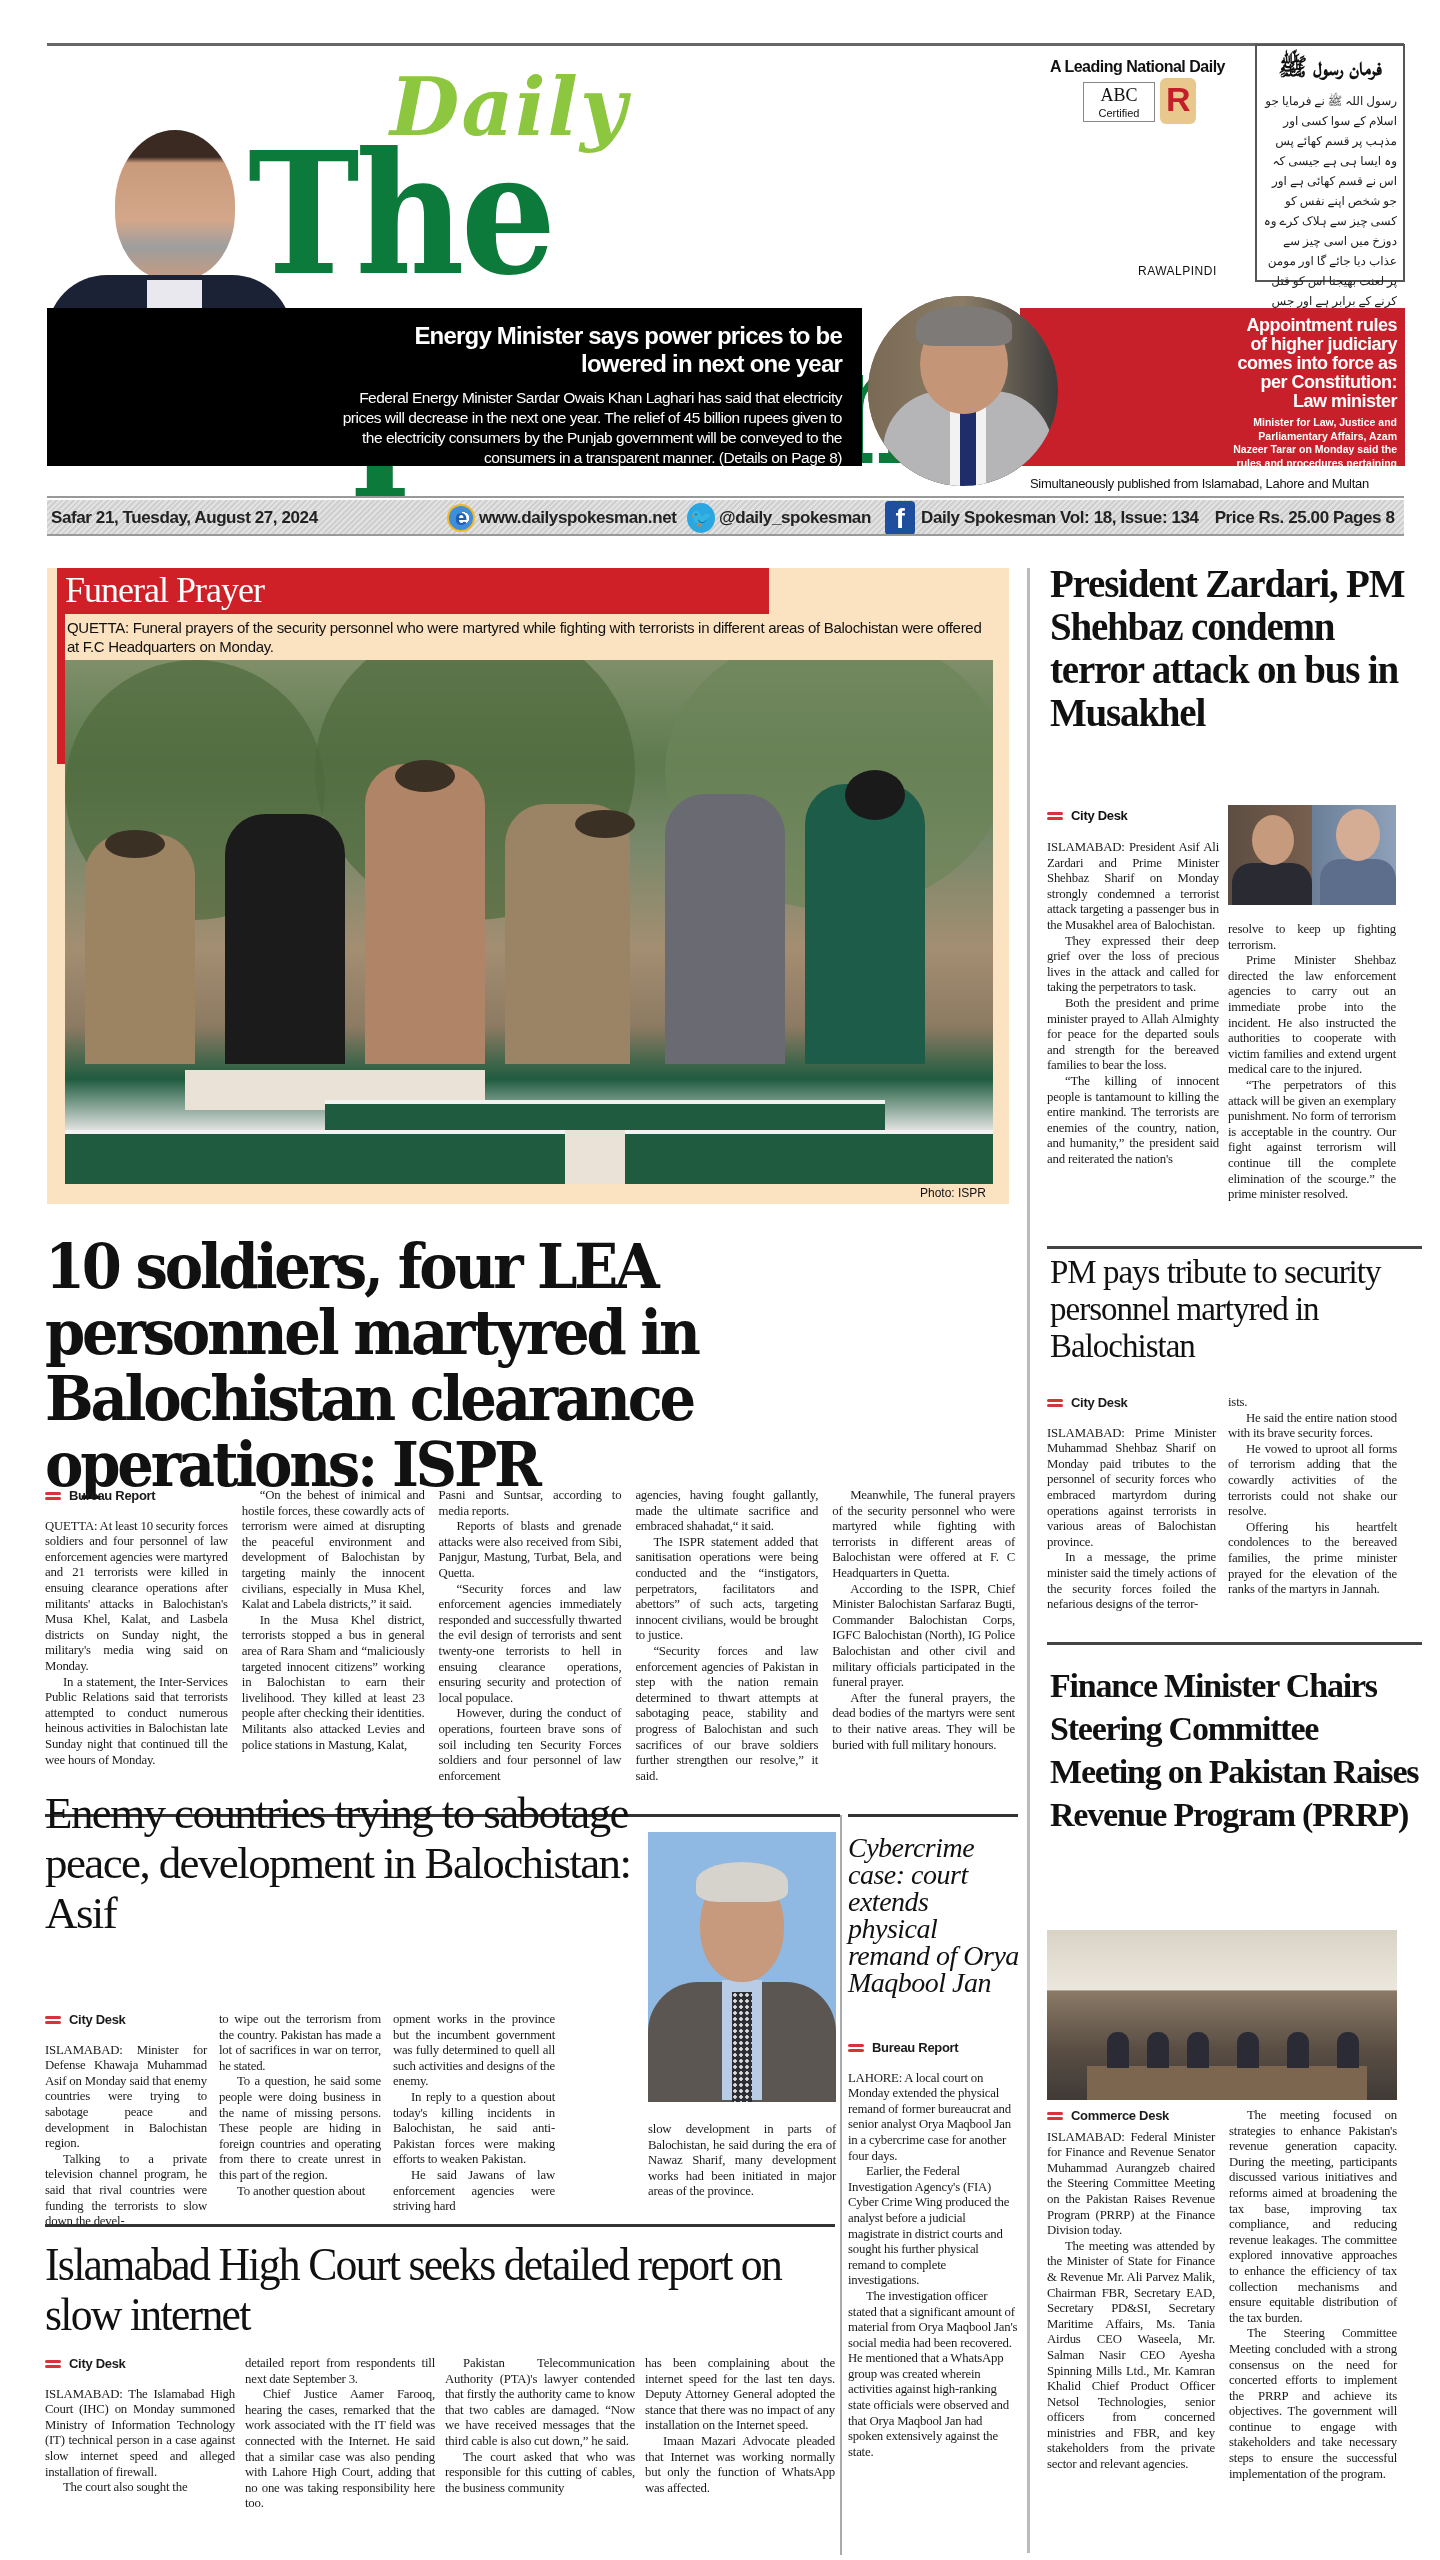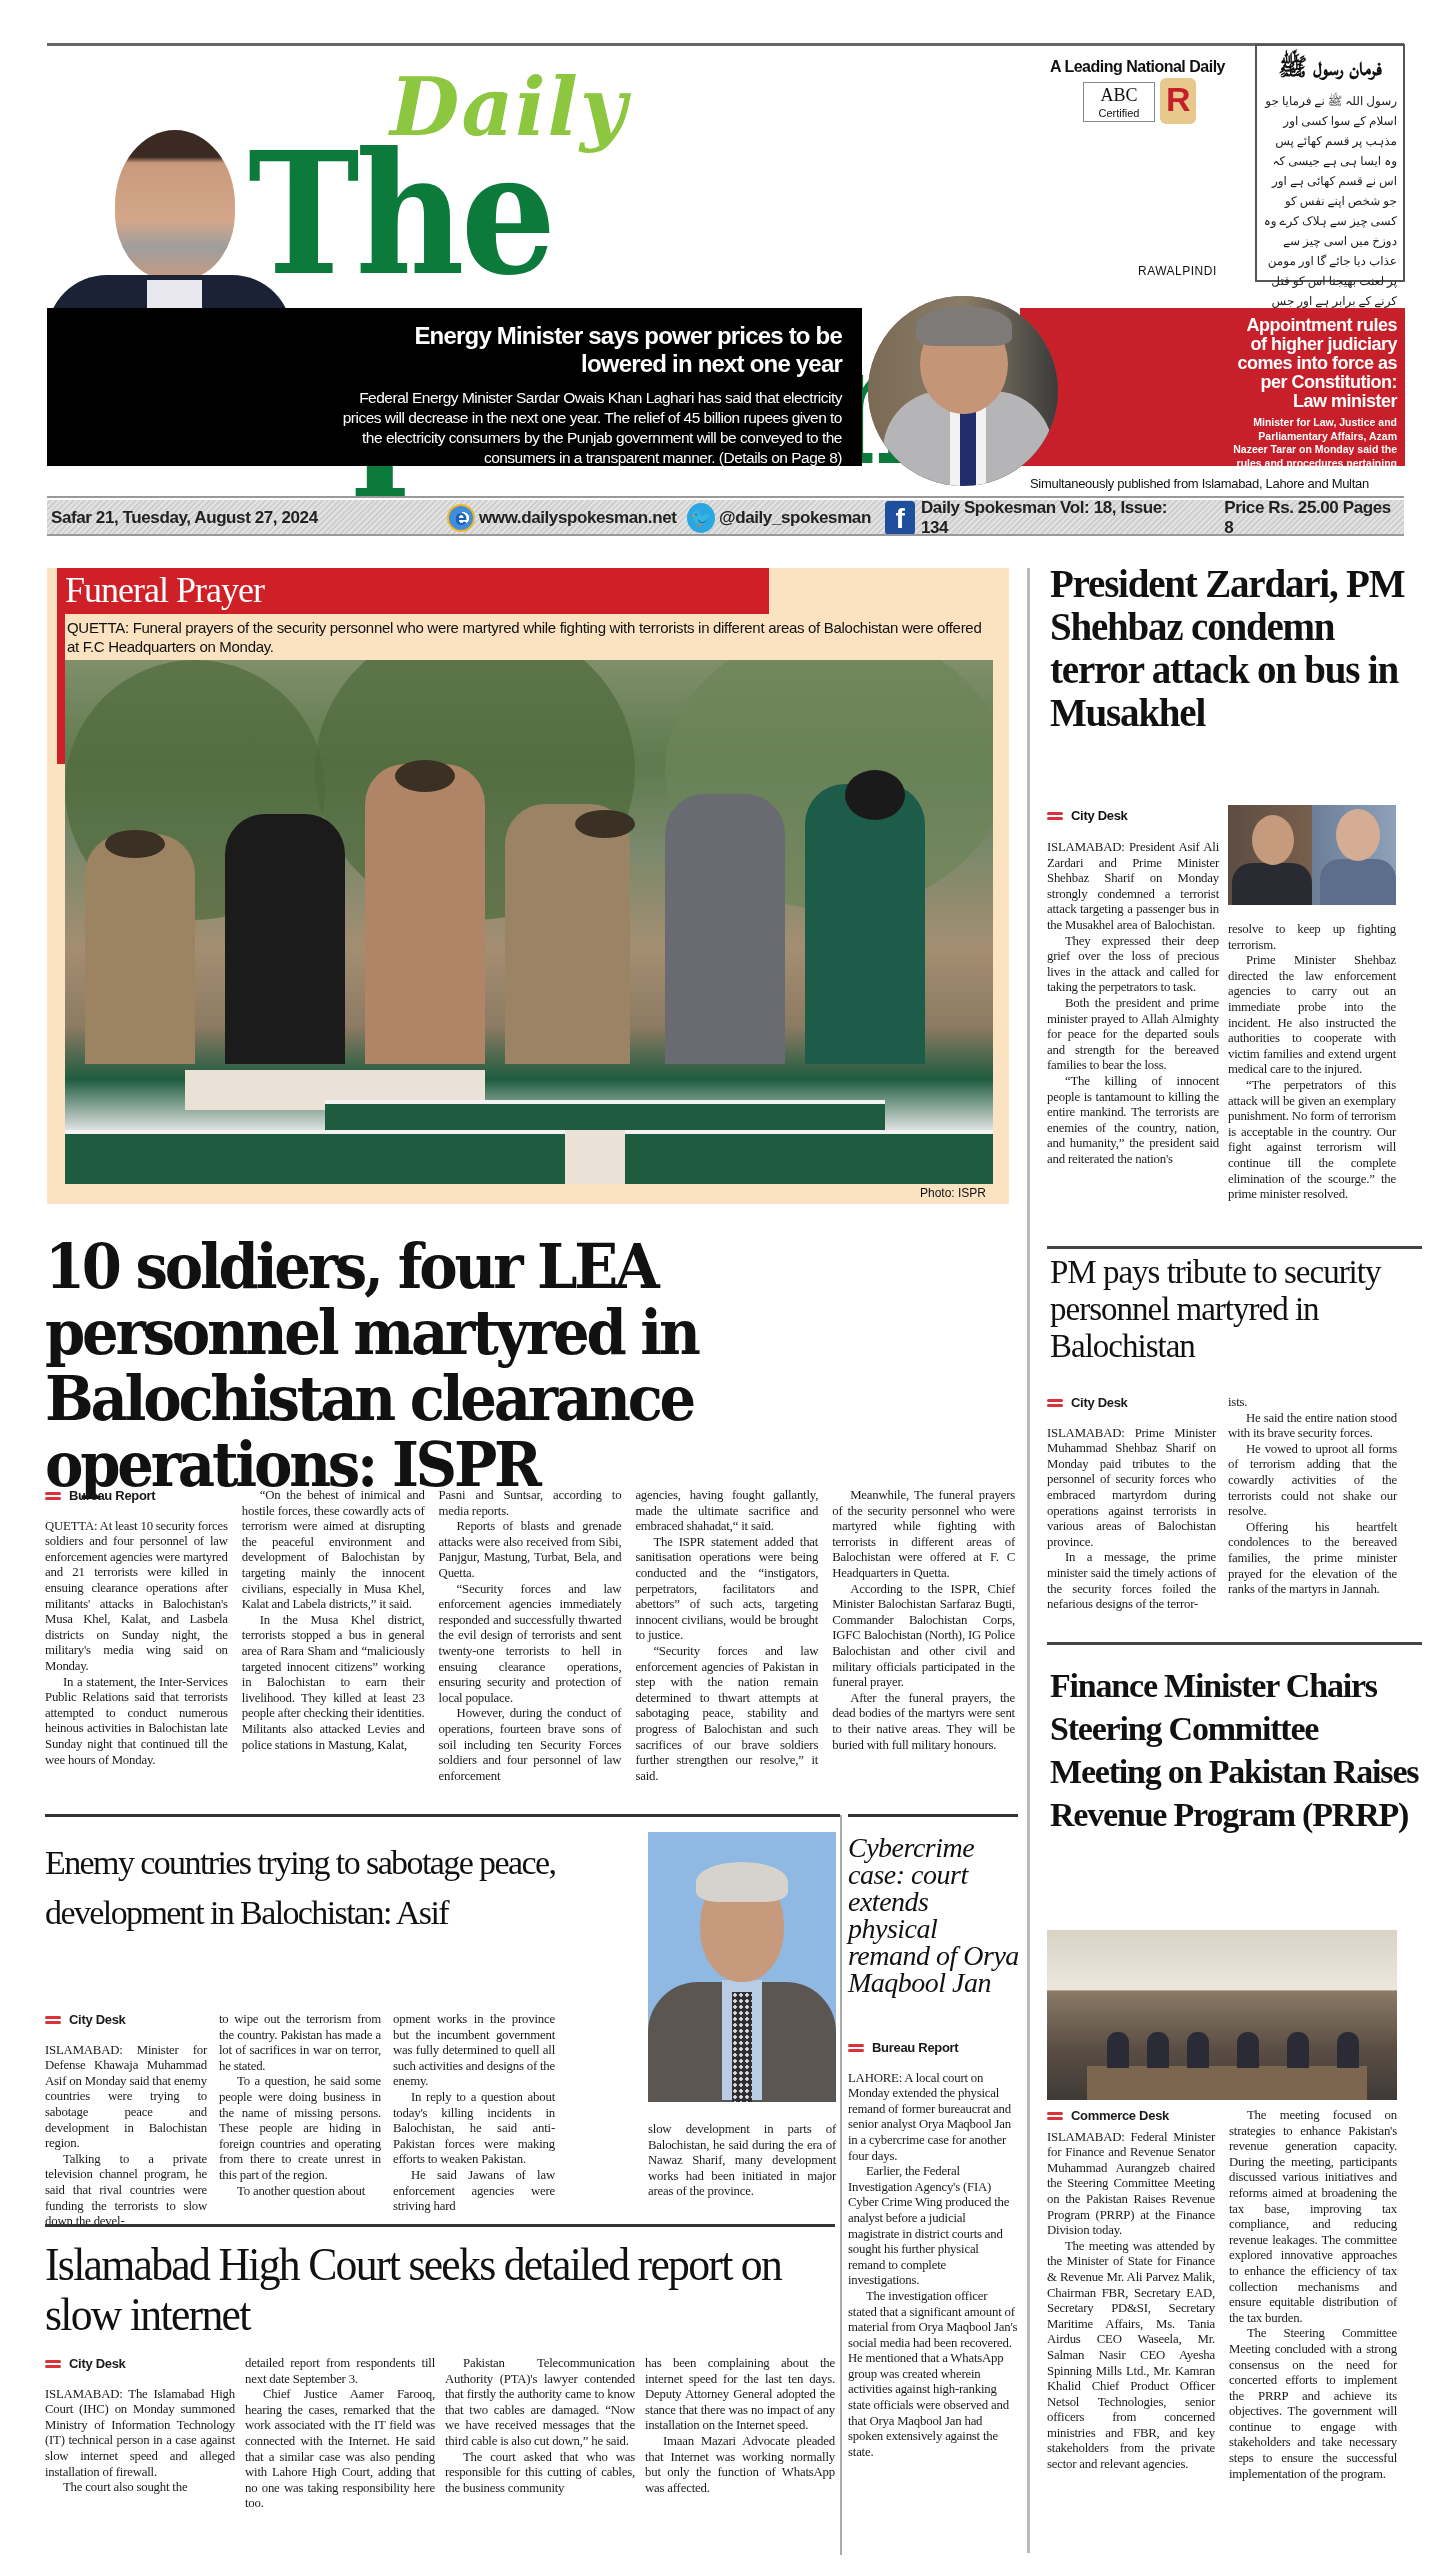--- a/index.html
+++ b/index.html
@@ -85,21 +85,21 @@
 .rc-photo1 .b1{position:absolute;left:4px;top:58px;width:80px;height:50px;background:#2a2a32;border-radius:20px 20px 0 0}
 .rc-photo1 .b2{position:absolute;left:92px;top:54px;width:76px;height:50px;background:#5c6e8c;border-radius:20px 20px 0 0}
 .rc-rule{width:375px;height:3px;background:#444}
 .rc-head2{left:1050px;top:1254px;width:370px;font-size:33px;line-height:37px;letter-spacing:-1px}
 .rc-head3{left:1050px;top:1664px;width:370px;font-weight:bold;font-size:34px;line-height:43px;letter-spacing:-1.2px}
 .rc-photo3{left:1047px;top:1930px;width:350px;height:170px;overflow:hidden;background:linear-gradient(#d9d3c6 0,#ece7dd 35%,#8a7a66 36%,#5a4e44 70%,#3f3a36 100%)}
 .rc-photo3 .p{position:absolute;bottom:32px;width:22px;height:36px;border-radius:10px 10px 0 0;background:#2b2b36}
 .rc-photo3 .t{position:absolute;left:40px;bottom:0;width:280px;height:34px;background:#7d6650}
 
 .rule-mid{height:3px;background:#333}
-.asif-head{left:45px;top:1838px;width:610px;font-size:34px;line-height:50px;letter-spacing:-1.6px}
+.asif-head{left:45px;top:1788px;width:610px;font-size:45px;line-height:50px;letter-spacing:-1.6px}
 .asif-photo{left:648px;top:1832px;width:188px;height:270px;background:#8fb8e2;overflow:hidden}
 .asif-photo .suit{position:absolute;left:0;top:150px;width:188px;height:130px;background:#5b5652;border-radius:50px 50px 0 0}
 .asif-photo .shirt{position:absolute;left:74px;top:148px;width:40px;height:120px;background:#b9cce6}
 .asif-photo .tie{position:absolute;left:84px;top:160px;width:20px;height:110px;background:#2c2e33;background-image:radial-gradient(#ddd 1.5px,transparent 2px);background-size:6px 6px}
 .asif-photo .head{position:absolute;left:52px;top:40px;width:84px;height:110px;border-radius:48%;background:#c79a7d}
 .asif-photo .hair{position:absolute;left:48px;top:30px;width:92px;height:40px;border-radius:50% 50% 25% 25%;background:#d6d2cc}
 .vrule-cyber{left:840px;top:1815px;width:2px;height:740px;background:#aaa}
 .cyber-head{left:848px;top:1834px;width:175px;font-style:italic;font-size:28px;line-height:27px;letter-spacing:-0.5px}
 .ihc-head{left:45px;top:2240px;width:790px;font-size:46px;line-height:50px;letter-spacing:-1.8px;transform:scaleX(0.95);transform-origin:left}
 </style>
@@ -156,21 +156,21 @@
     <span class="ico-ie">e</span>
     <span>www.dailyspokesman.net</span>
   </span>
   <span class="info-tw">
     <span class="ico-tw">🐦</span>
     <span>@daily_spokesman</span>
   </span>
   <span class="info-fb">
     <span class="ico-fb">f</span>
     <span>Daily Spokesman Vol: 18, Issue: 134</span>
-    <span style="margin-left:20px">Price Rs. 25.00 Pages 8</span>
+    <span style="margin-left:10px">Price Rs. 25.00 Pages 8</span>
   </span>
 </div>
 <div class="abs info-rule2"></div>
 
 <div class="abs feature"></div>
 <div class="abs feature-tab">Funeral Prayer</div>
 <div class="abs feature-leftbar"></div>
 <div class="abs feature-cap">QUETTA: Funeral prayers of the security personnel who were martyred while fighting with terrorists in different areas of Balochistan were offered at F.C Headquarters on Monday.</div>
 <div class="abs feature-photo">
   <div class="tree" style="left:0;top:0;width:260px;height:260px"></div>

